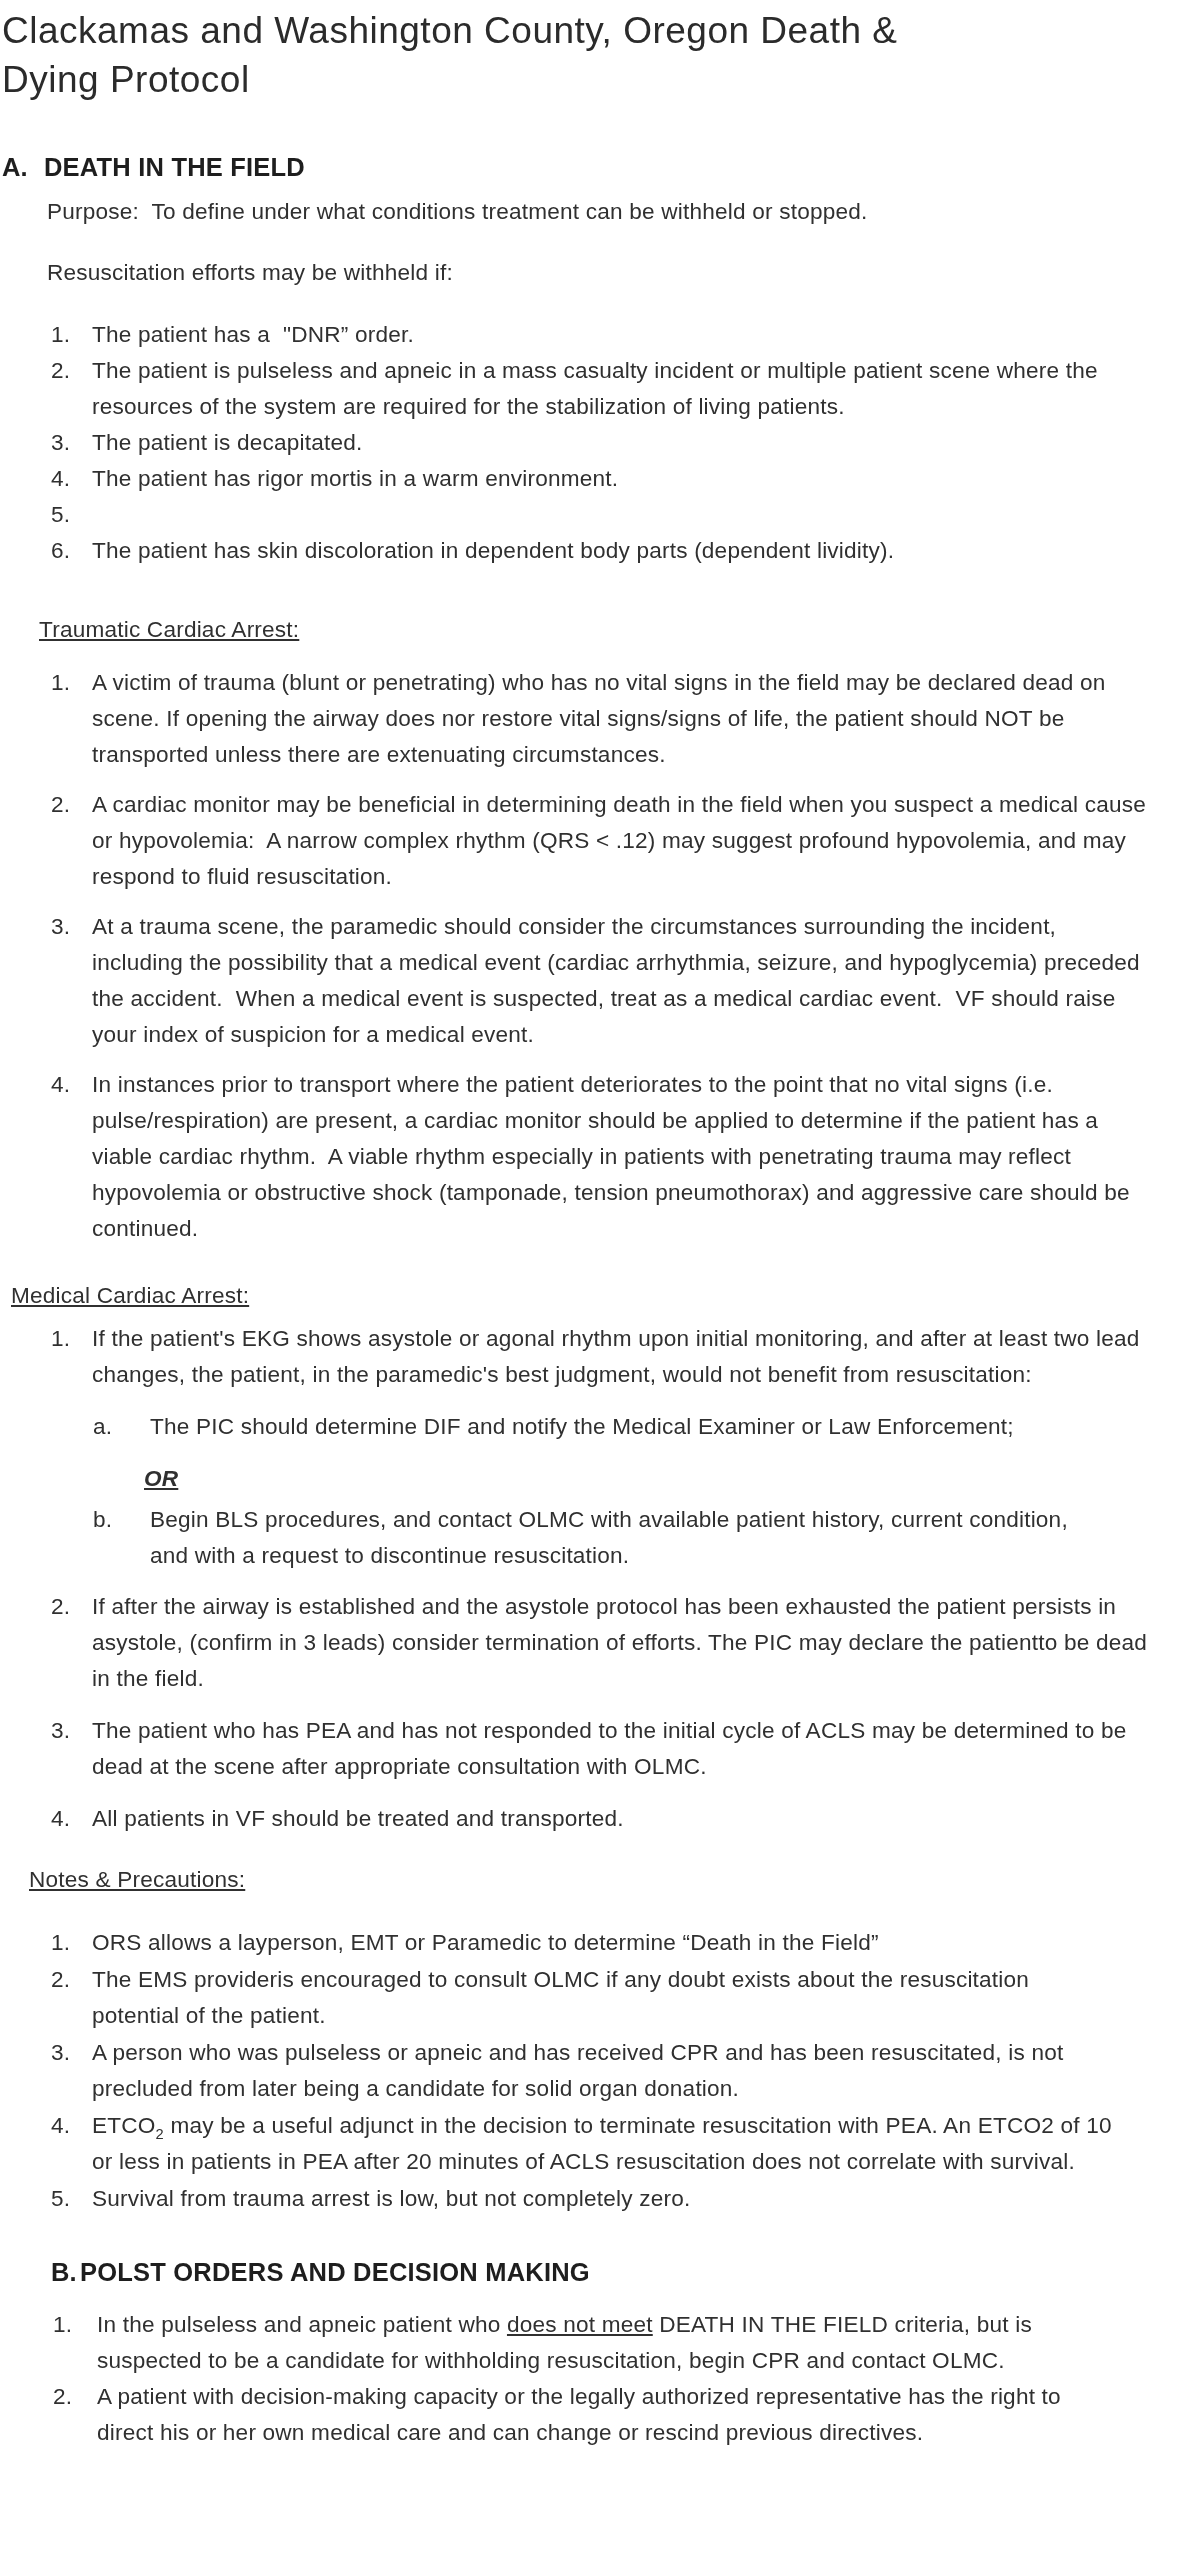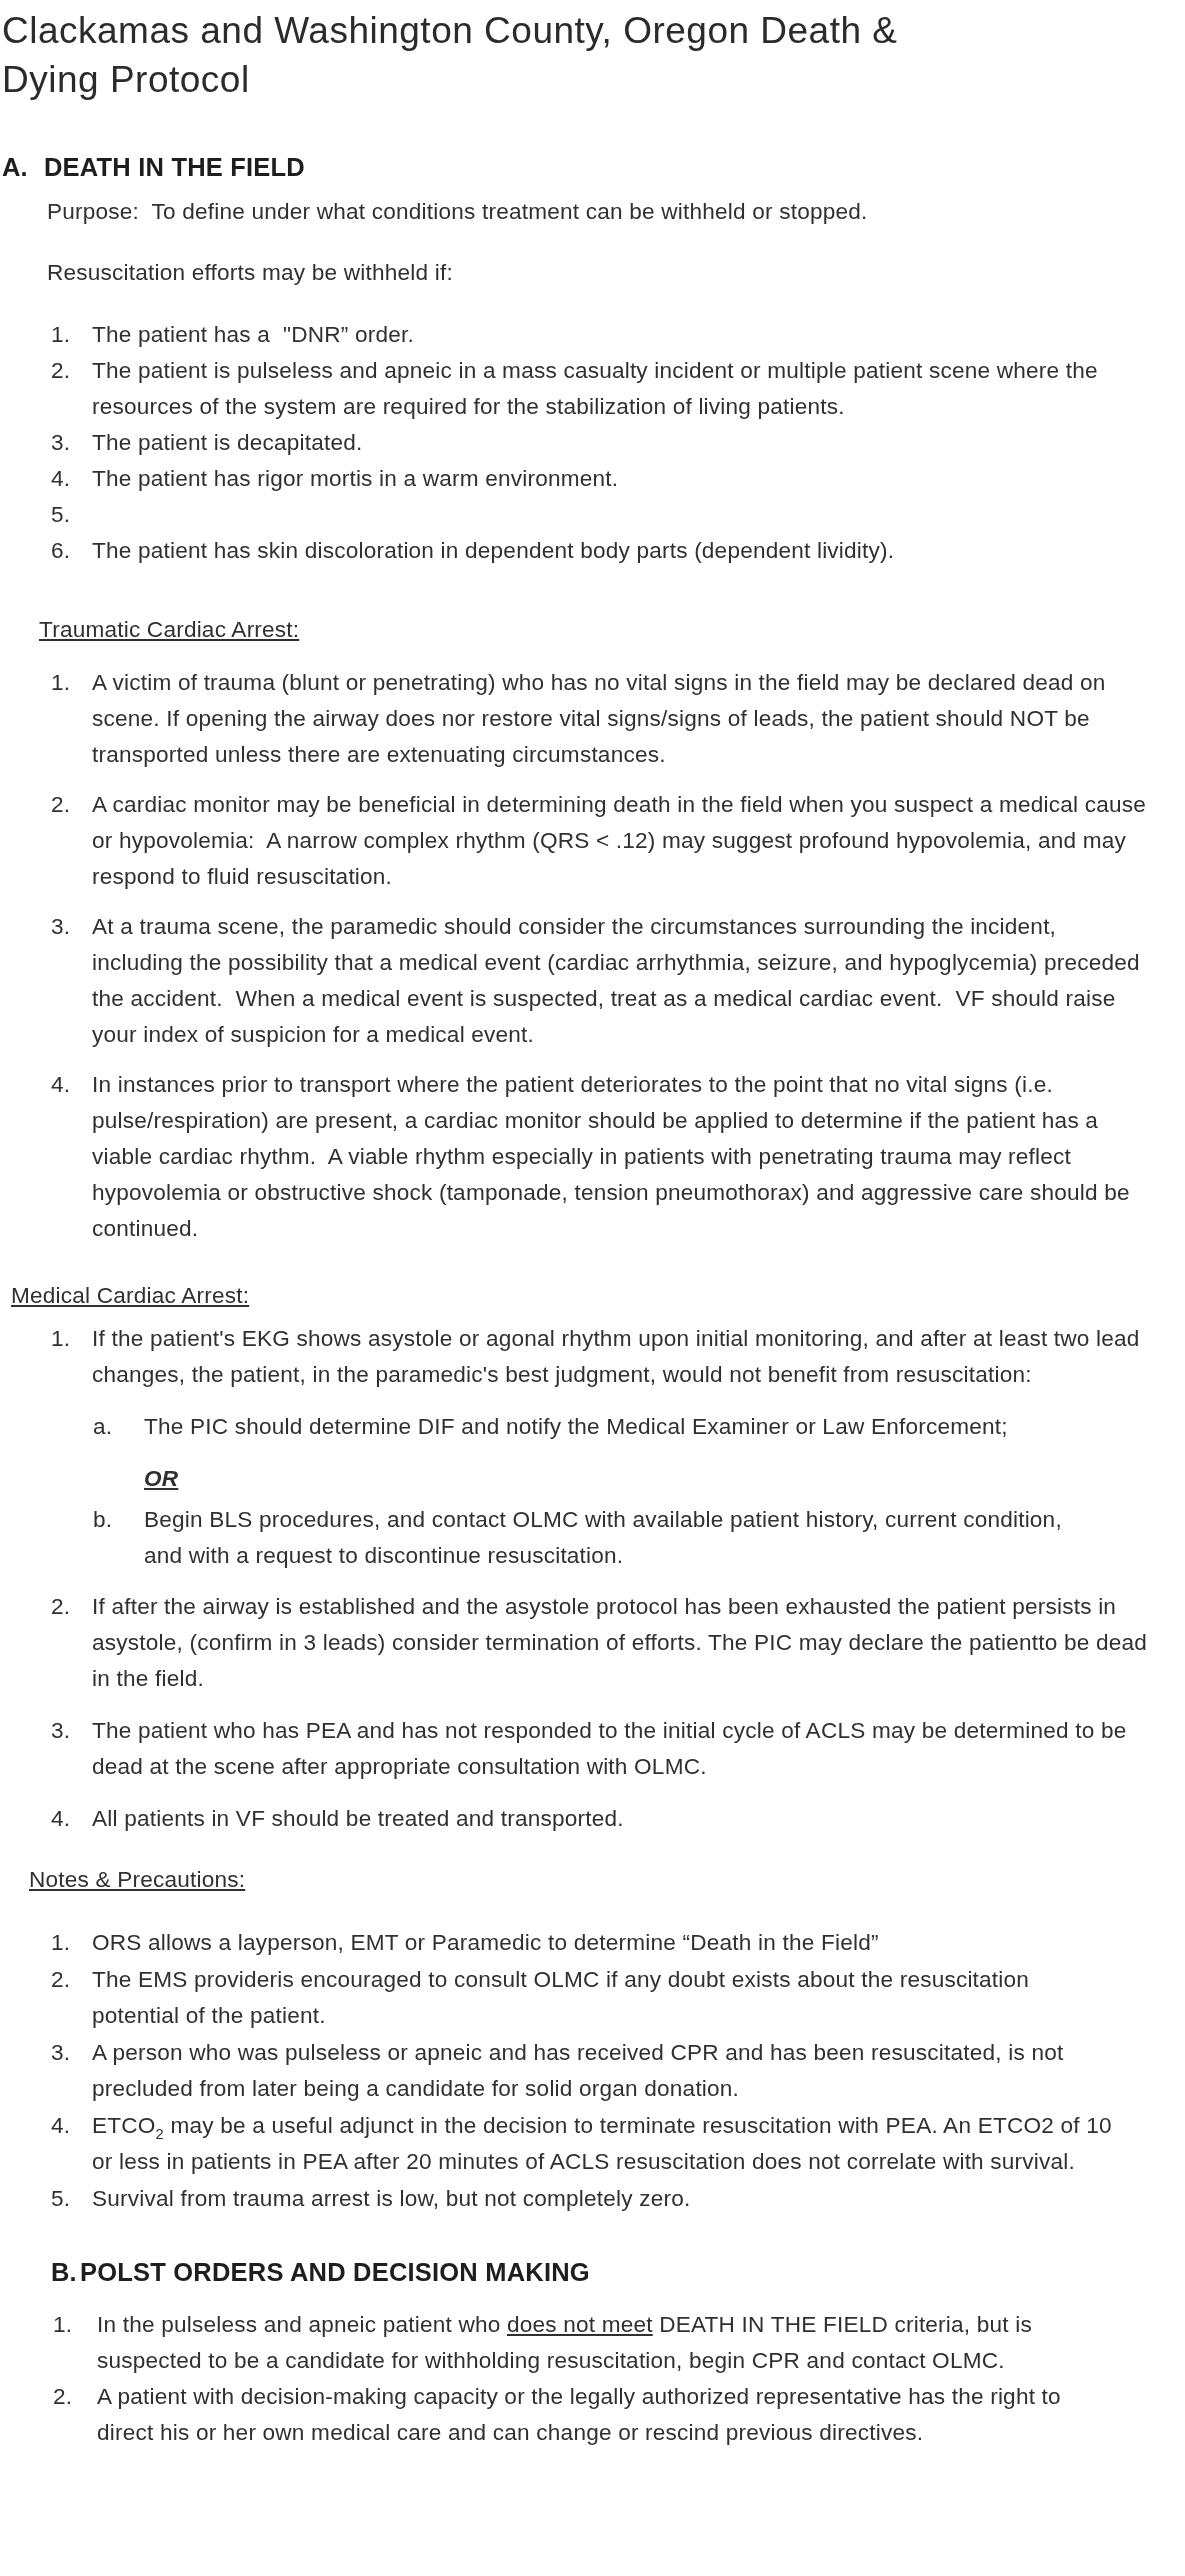--- a/index.html
+++ b/index.html
@@ -56,21 +56,21 @@
   .list-traumatic { margin-bottom: 31px; }
   .list-traumatic .row { margin-bottom: 13.7px; }
   .list-traumatic .row:last-child { margin-bottom: 0; }
 
   .list-medical { margin-bottom: 25.5px; }
   .list-medical .row { margin-bottom: 15.7px; }
   .list-medical .row:last-child { margin-bottom: 0; }
 
   .sub-row { margin-left: 42px; }
   .sub-row .num { width: 51px; }
-  .sub-row .txt { max-width: 942px; }
+  .sub-row .txt { max-width: 942px; margin-left: 6px; }
 
   .or-label {
     font-weight: bold;
     font-style: italic;
     text-decoration: underline;
     margin: 0 0 5px 93px;
   }
 
   .list-notes { margin-bottom: 37px; }
   .list-notes .row { margin-bottom: 1px; }
@@ -123,21 +123,21 @@
       <div class="row">
         <span class="num">6.</span>
         <div class="txt">The patient has skin discoloration in dependent body parts (dependent lividity).</div>
       </div>
     </div>
 
     <div class="subhead">Traumatic Cardiac Arrest:</div>
     <div class="list list-traumatic">
       <div class="row">
         <span class="num">1.</span>
-        <div class="txt">A victim of trauma (blunt or penetrating) who has no vital signs in the field may be declared dead on scene. If opening the airway does nor restore vital signs/signs of leads, the patient should NOT be transported unless there are extenuating circumstances.</div>
+        <div class="txt">A victim of trauma (blunt or penetrating) who has no vital signs in the field may be declared dead on scene. If opening the airway does nor restore vital signs/signs of life, the patient should NOT be transported unless there are extenuating circumstances.</div>
       </div>
       <div class="row">
         <span class="num">2.</span>
         <div class="txt">A cardiac monitor may be beneficial in determining death in the field when you suspect a medical cause or hypovolemia:  A narrow complex rhythm (QRS &lt; .12) may suggest profound hypovolemia, and may respond to fluid resuscitation.</div>
       </div>
       <div class="row">
         <span class="num">3.</span>
         <div class="txt">At a trauma scene, the paramedic should consider the circumstances surrounding the incident, including the possibility that a medical event (cardiac arrhythmia, seizure, and hypoglycemia) preceded the accident.  When a medical event is suspected, treat as a medical cardiac event.  VF should raise your index of suspicion for a medical event.</div>
       </div>
       <div class="row">

